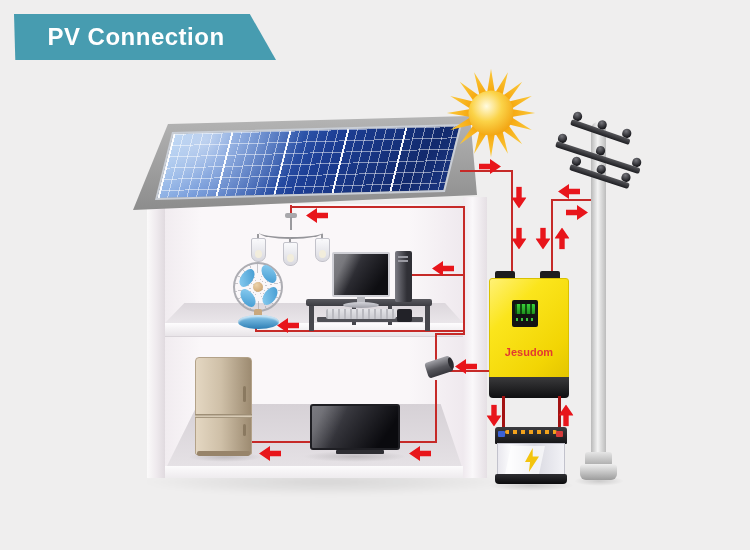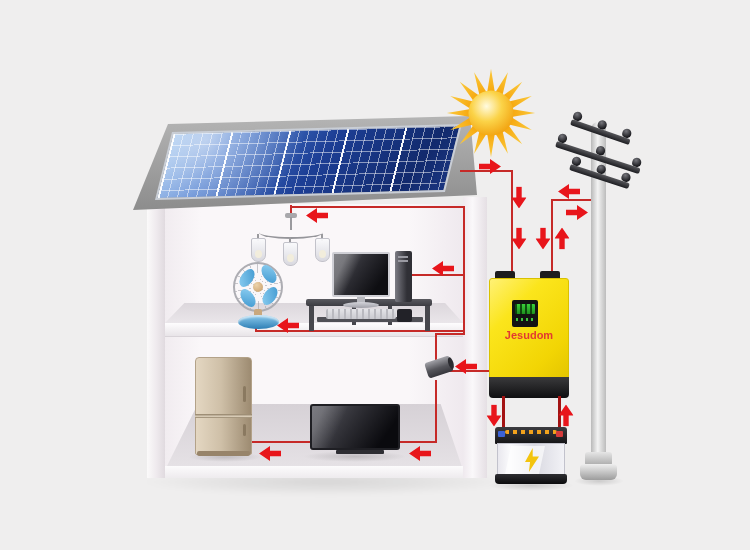--- a/index.html
+++ b/index.html
@@ -116,21 +116,21 @@
   
   .inv-tab{top:271px;width:20px;height:9px;background:#1c1c1e;border-radius:2px;}
   .inverter{left:489px;top:278px;width:80px;height:104px;border:1px solid #d9c100;border-radius:3px 3px 0 0;
     background:linear-gradient(135deg,#fff176 0%,#fbe51c 30%,#f2d504 75%,#e3c400 100%);}
   .inv-bottom{left:489px;top:377px;width:80px;height:21px;border-radius:0 0 4px 4px;background:linear-gradient(#3a3a3c,#0f0f11);}
   .inv-screen{left:512px;top:300px;width:26px;height:27px;background:#131313;border-radius:2px;}
   .inv-lcd{left:515px;top:304px;width:20px;height:10px;border-radius:1px;
     background:repeating-linear-gradient(90deg,rgba(3,40,3,.75) 0 2px,rgba(0,0,0,0) 2px 5px),linear-gradient(#3bd13b,#1f8f1f);}
   .inv-btns{left:516px;top:318px;width:18px;height:3px;
     background:repeating-linear-gradient(90deg,#3ec53e 0 2px,rgba(0,0,0,0) 2px 5px);}
-  .inv-brand{left:489px;top:329px;width:80px;text-align:center;color:#e23a30;font-weight:bold;font-size:11px;}
+  .inv-brand{left:489px;top:346px;width:80px;text-align:center;color:#e23a30;font-weight:bold;font-size:11px;}
 
   
   .bat-top{left:495px;top:427px;width:72px;height:17px;border-radius:3px 3px 1px 1px;background:linear-gradient(#3c3c40,#141416);}
   .bat-dots{left:505px;top:430px;width:52px;height:4px;border-radius:2px;
     background:repeating-linear-gradient(90deg,#f2a21c 0 4px,rgba(0,0,0,0) 4px 8px);}
   .bat-term-b{left:498px;top:431px;width:7px;height:6px;background:#3b62d6;border-radius:1px;}
   .bat-term-r{left:556px;top:431px;width:7px;height:6px;background:#d63b3b;border-radius:1px;}
   .bat-body{left:497px;top:443px;width:68px;height:34px;border:1px solid #c2c2cc;
     background:linear-gradient(90deg,#e9e8ee 0%,#fafafc 18%,#d9d9e1 55%,#f2f2f6 100%);}
   .bat-label{left:508px;top:446px;width:34px;height:28px;background:rgba(255,255,255,.65);transform:skewX(-12deg);}
@@ -307,14 +307,17 @@
   <div class="arrow up" style="left:551px;top:231px;"></div>
   <div class="arrow left" style="left:306px;top:208px;"></div>
   <div class="arrow left" style="left:432px;top:261px;"></div>
   <div class="arrow left" style="left:277px;top:318px;"></div>
   <div class="arrow left" style="left:455px;top:359px;"></div>
   <div class="arrow left" style="left:259px;top:446px;"></div>
   <div class="arrow left" style="left:409px;top:446px;"></div>
   <div class="arrow down" style="left:483px;top:408px;"></div>
   <div class="arrow up" style="left:555px;top:408px;"></div>
 
+  <div class="banner">
+    <span>PV Connection</span>
+  </div>
 
 </div>
 
 </body></html>

